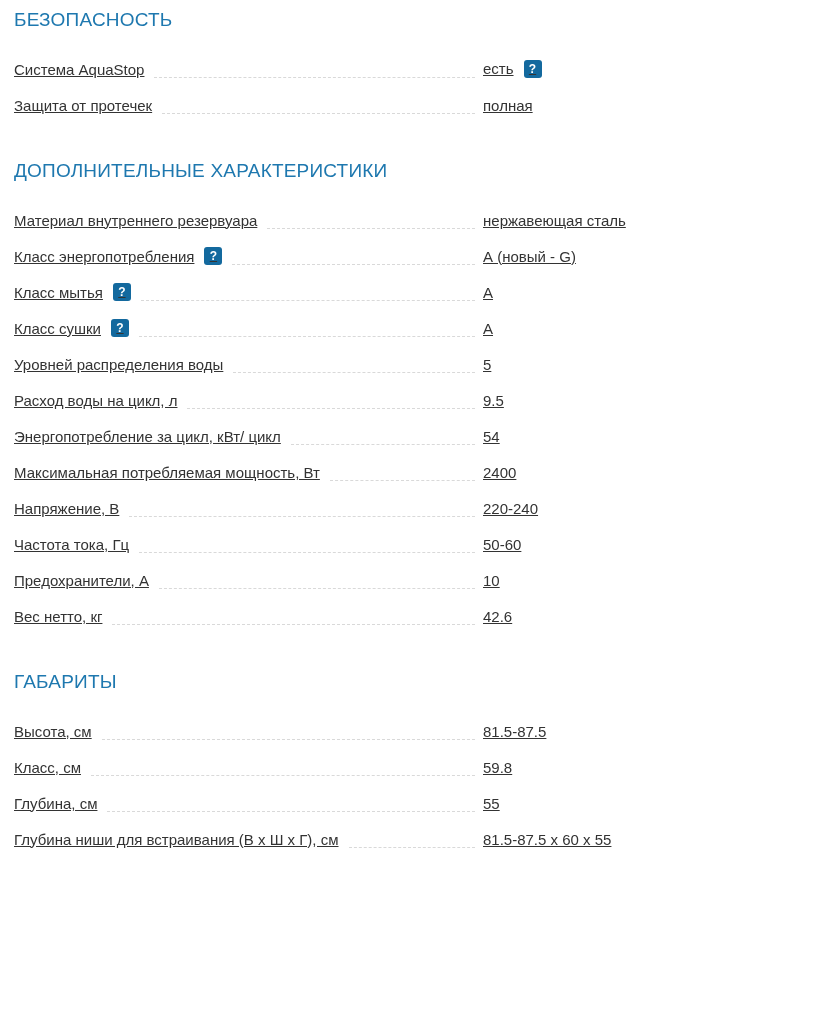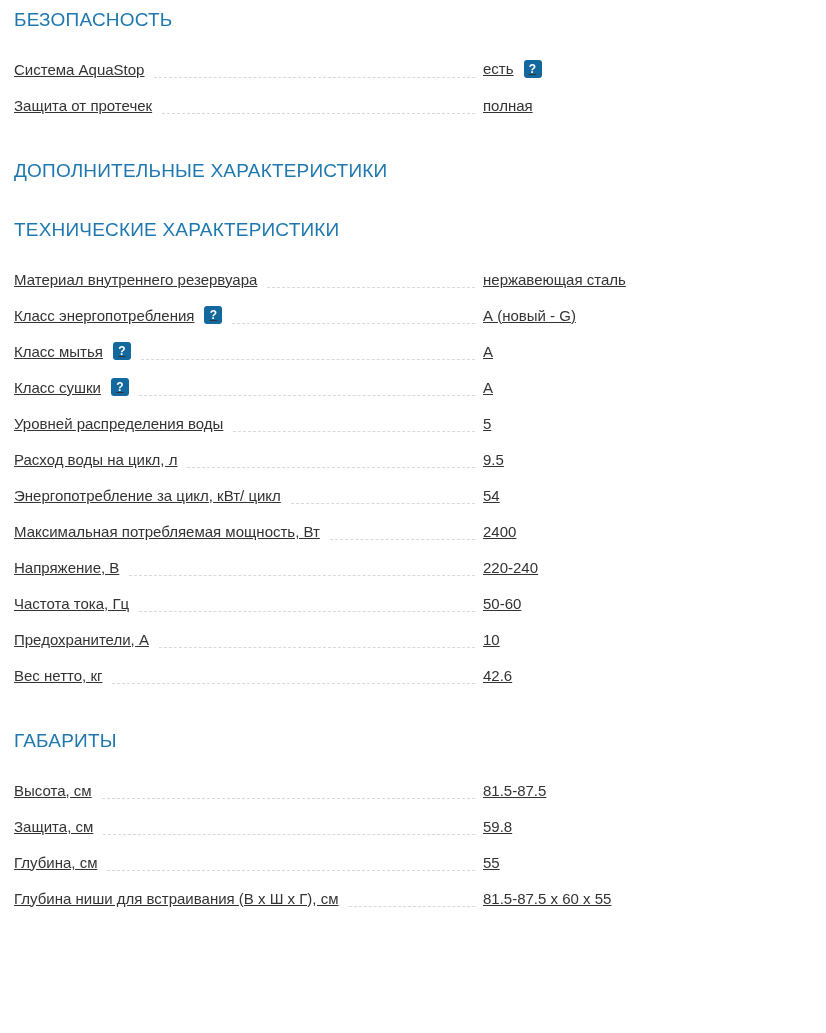--- a/index.html
+++ b/index.html
@@ -98,21 +98,20 @@
       <div class="spec-value">полная</div>
     </div>
   </div>
 
   <div class="section">
     <div class="section-title">ДОПОЛНИТЕЛЬНЫЕ ХАРАКТЕРИСТИКИ</div>
 
   </div>
 
   <div class="section">
-    <div class="section-title">ТЕХНИЧЕСКИЕ ХАРАКТЕРИСТИКИ</div>
 
     <div class="spec-row">
       <div class="spec-label">Материал внутреннего резервуара</div>
       <div class="leader"></div>
       <div class="spec-value">нержавеющая сталь</div>
     </div>
 
     <div class="spec-row">
       <div class="spec-label">
         <span>Класс энергопотребления</span>
@@ -193,21 +192,21 @@
   <div class="section">
     <div class="section-title">ГАБАРИТЫ</div>
 
     <div class="spec-row">
       <div class="spec-label">Высота, см</div>
       <div class="leader"></div>
       <div class="spec-value">81.5-87.5</div>
     </div>
 
     <div class="spec-row">
-      <div class="spec-label">Защита, см</div>
+      <div class="spec-label">Класс, см</div>
       <div class="leader"></div>
       <div class="spec-value">59.8</div>
     </div>
 
     <div class="spec-row">
       <div class="spec-label">Глубина, см</div>
       <div class="leader"></div>
       <div class="spec-value">55</div>
     </div>
 

